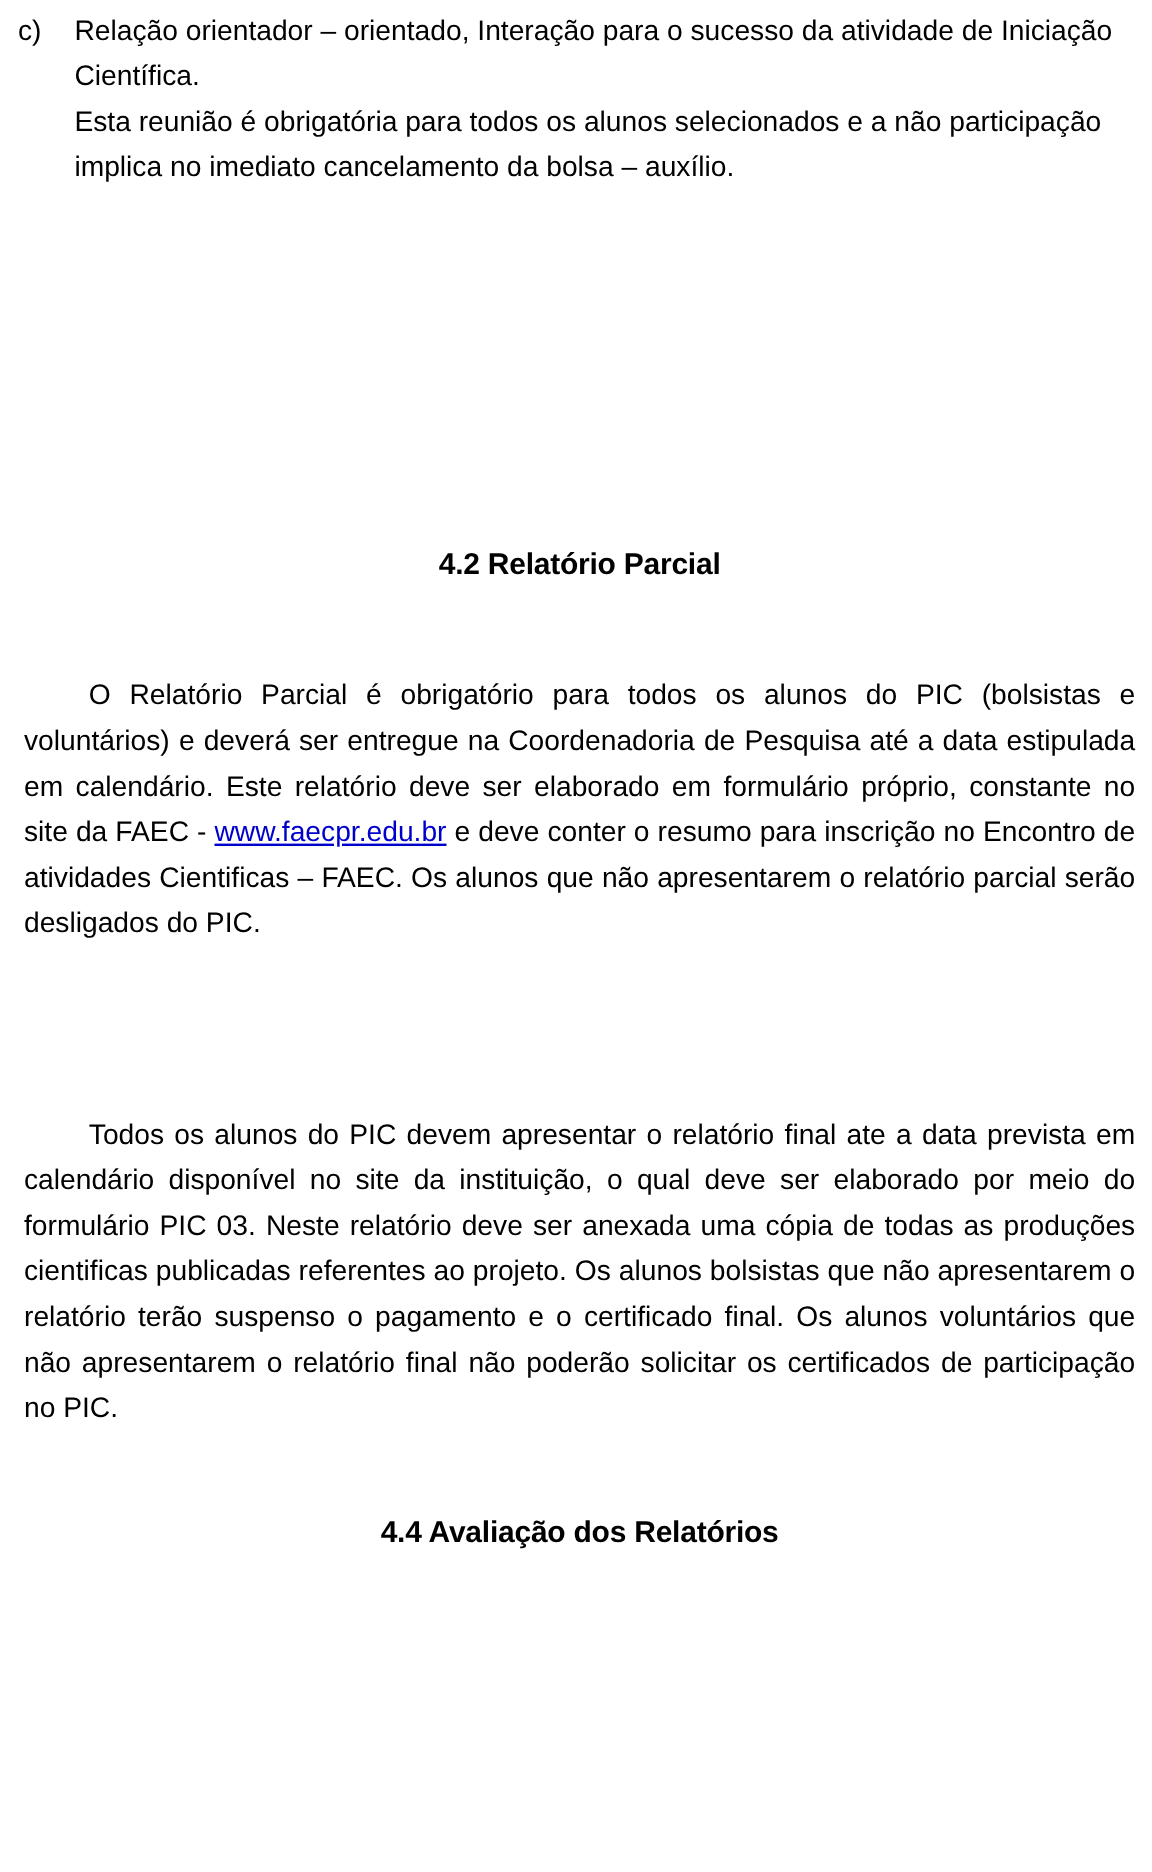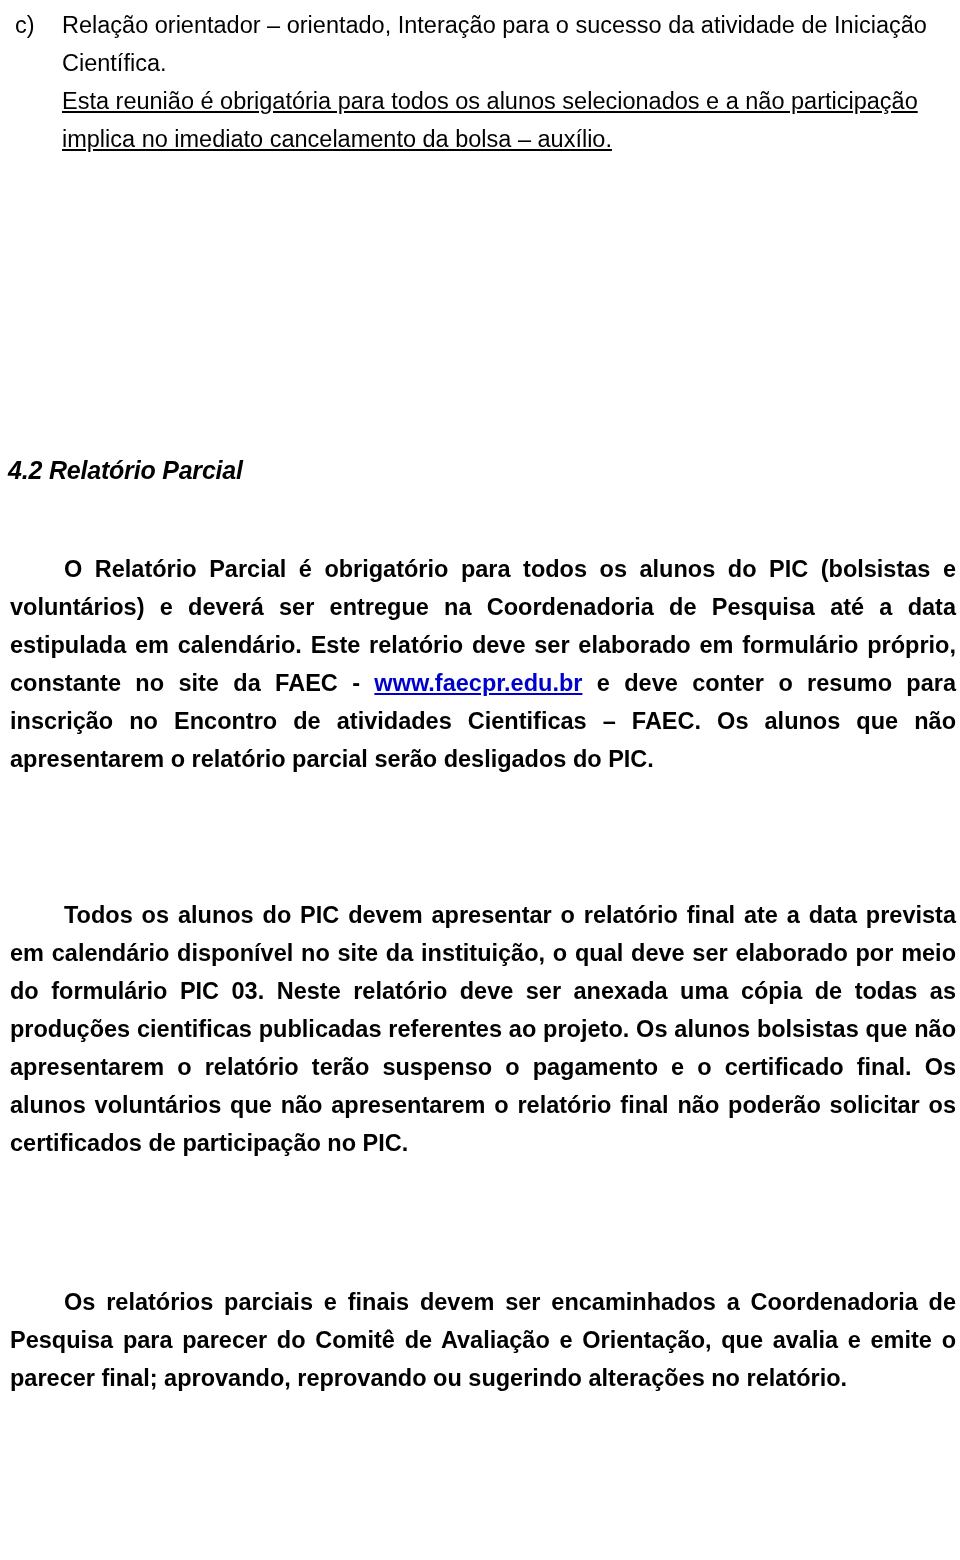--- a/index.html
+++ b/index.html
@@ -43,46 +43,43 @@
     top: 0;
     width: 50px;
     text-align: left;
   }
   .list-cont {
     font-size: 23.5px;
     line-height: 38px;
     text-align: left;
     padding-left: 54px;
     margin: 0;
-    text-decoration: underline;
   }
 
   
   .heading {
     font-size: 25px;
     font-weight: bold;
     line-height: 32px;
     margin: 0;
     padding: 0;
-    text-align: left;
+    text-align: center;
     letter-spacing: -0.2px;
-    font-style: italic;
   }
 
   
   .para {
     font-size: 23.5px;
     line-height: 38px;
     text-align: justify;
     text-justify: inter-word;
-    margin: 2px;
+    margin: 12px;
     padding: 0;
     text-indent: 54px;
     hyphens: none;
-    font-weight: bold;
   }
 
   a.doclink {
     color: #0000CC;
     text-decoration: underline;
   }
 
   
   .sp-1 { height: 296px; }
   .sp-2 { height: 62px; }
@@ -118,23 +115,23 @@
 
   <div class="sp-3"></div>
 
 
   <div class="sp-4"></div>
 
   <p class="para">Todos os alunos do PIC devem apresentar o relatório final ate a data prevista em calendário disponível no site da instituição, o qual deve ser elaborado por meio do formulário PIC 03. Neste relatório deve ser anexada uma cópia de todas as produções cientificas publicadas referentes ao projeto. Os alunos bolsistas que não apresentarem o relatório terão suspenso o pagamento e o certificado final. Os alunos voluntários que não apresentarem o relatório final não poderão solicitar os certificados de participação no PIC.</p>
 
   <div class="sp-5"></div>
 
+  <h2 class="heading">4.4 Avaliação dos Relatórios</h2>
 
   <div class="sp-6"></div>
 
-  <p class="para">Os relatórios parciais e finais devem ser encaminhados a Coordenadoria de Pesquisa para parecer do Comitê de Avaliação e Orientação, que avalia e emite o parecer final; aprovando, reprovando ou sugerindo alterações no relatório.</p>
 
   <div class="sp-7"></div>
 
 
   <div class="sp-9"></div>
 
 </div>
 
 </body></html>

